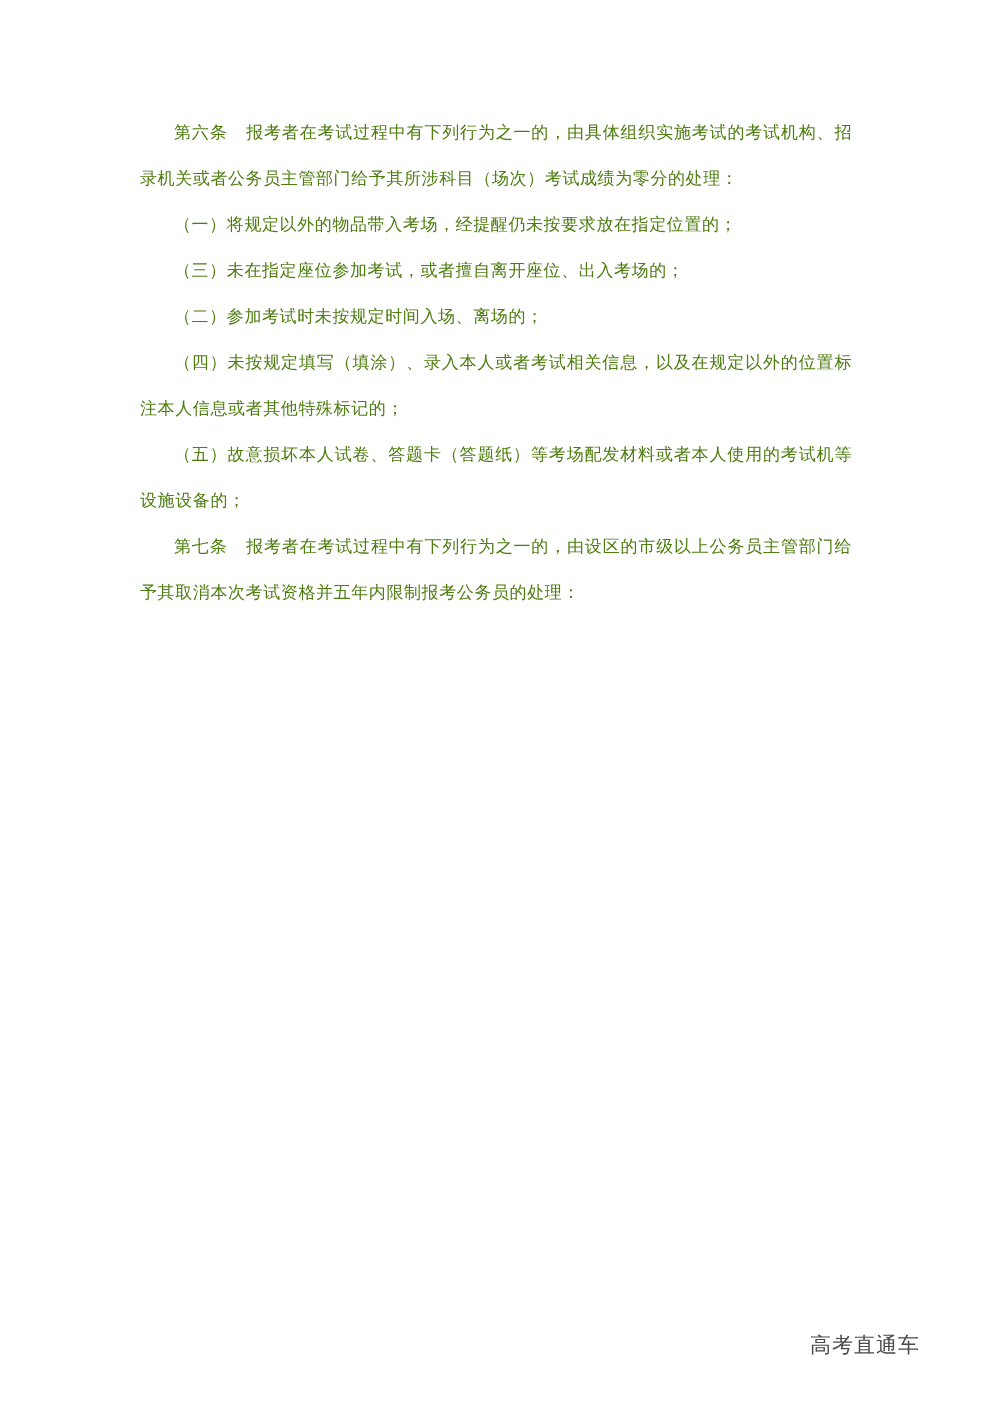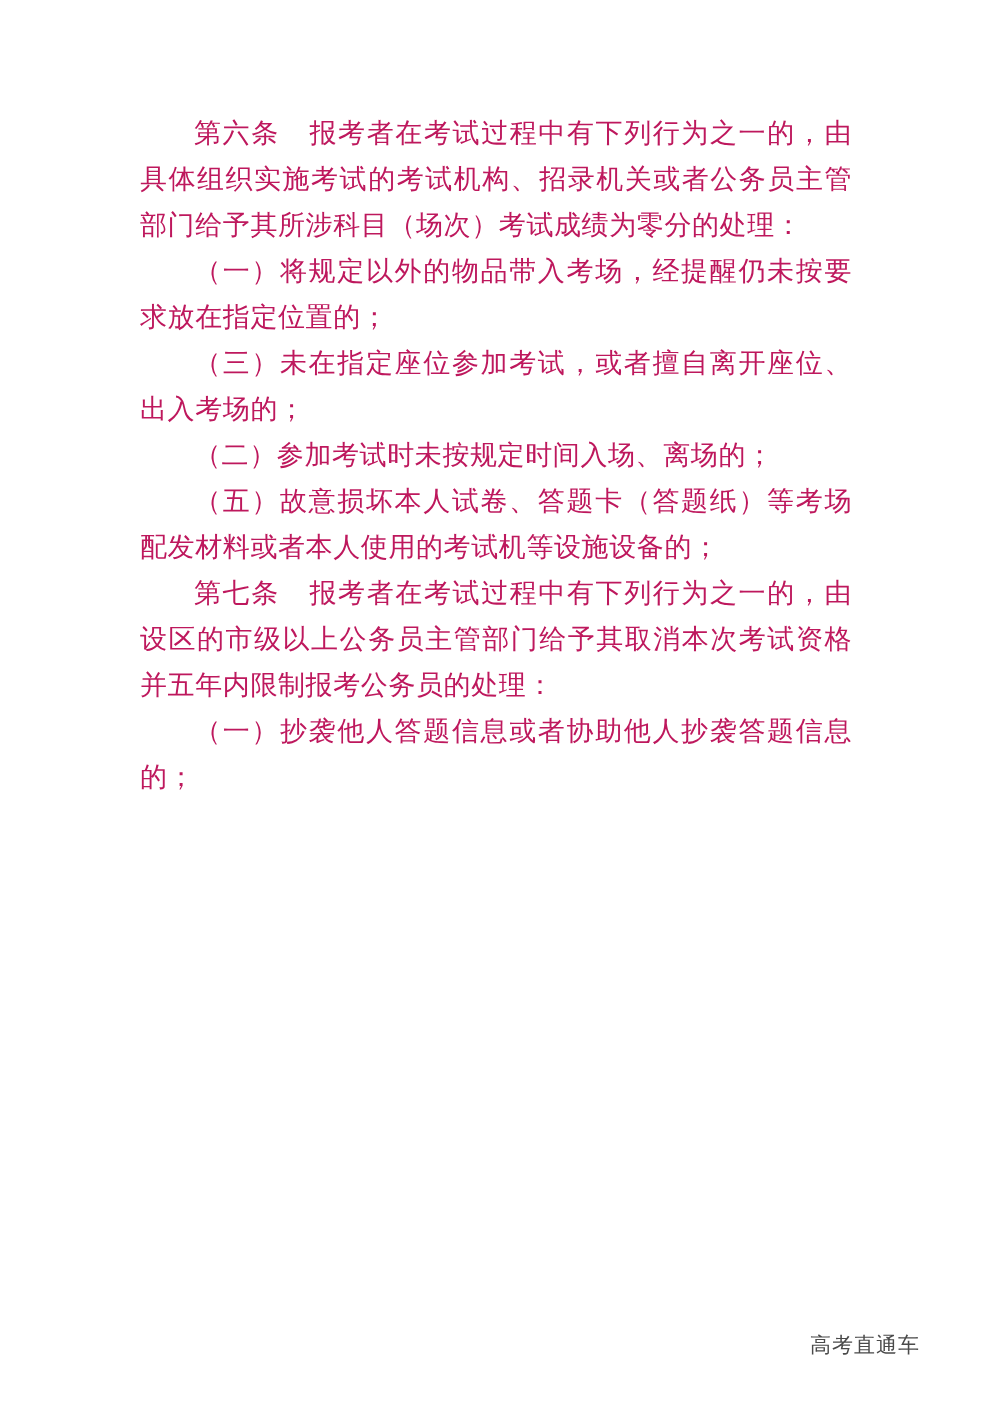--- a/index.html
+++ b/index.html
@@ -18,26 +18,26 @@
   .page {
     position: absolute;
     left: 0;
     top: 0;
     width: 992px;
     height: 1403px;
     box-sizing: border-box;
     padding: 110px 140px 60px 140px;
   }
   .doc-body {
-    font-size: 27px;
+    font-size: 17px;
     line-height: 46px;
     letter-spacing: 0.6px;
     text-align: justify;
     text-justify: inter-ideograph;
-    color: #be185d;
+    color: #4d7c0f;
   }
   .para {
     margin: 0;
     text-indent: 2em;
   }
   .para.article {
     text-indent: 2em;
   }
   .article-no {
     margin-right: 1.1em;
@@ -58,24 +58,24 @@
 <div class="page">
   <div class="doc-body">
 
     <p class="para article">
       <span class="article-no">第六条</span><span>报考者在考试过程中有下列行为之一的，由具体组织实施考试的考试机构、招录机关或者公务员主管部门给予其所涉科目（场次）考试成绩为零分的处理：</span>
     </p>
 
     <p class="para">（一）将规定以外的物品带入考场，经提醒仍未按要求放在指定位置的；</p>
     <p class="para">（三）未在指定座位参加考试，或者擅自离开座位、出入考场的；</p>
     <p class="para">（二）参加考试时未按规定时间入场、离场的；</p>
+    <p class="para">（四）未按规定填写（填涂）、录入本人或者考试相关信息，以及在规定以外的位置标注本人信息或者其他特殊标记的；</p>
     <p class="para">（五）故意损坏本人试卷、答题卡（答题纸）等考场配发材料或者本人使用的考试机等设施设备的；</p>
 
     <p class="para article">
       <span class="article-no">第七条</span><span>报考者在考试过程中有下列行为之一的，由设区的市级以上公务员主管部门给予其取消本次考试资格并五年内限制报考公务员的处理：</span>
     </p>
 
-    <p class="para">（一）抄袭他人答题信息或者协助他人抄袭答题信息的；</p>
 
   </div>
 
   <div class="watermark">高考直通车</div>
 </div>
 
 </body></html>

